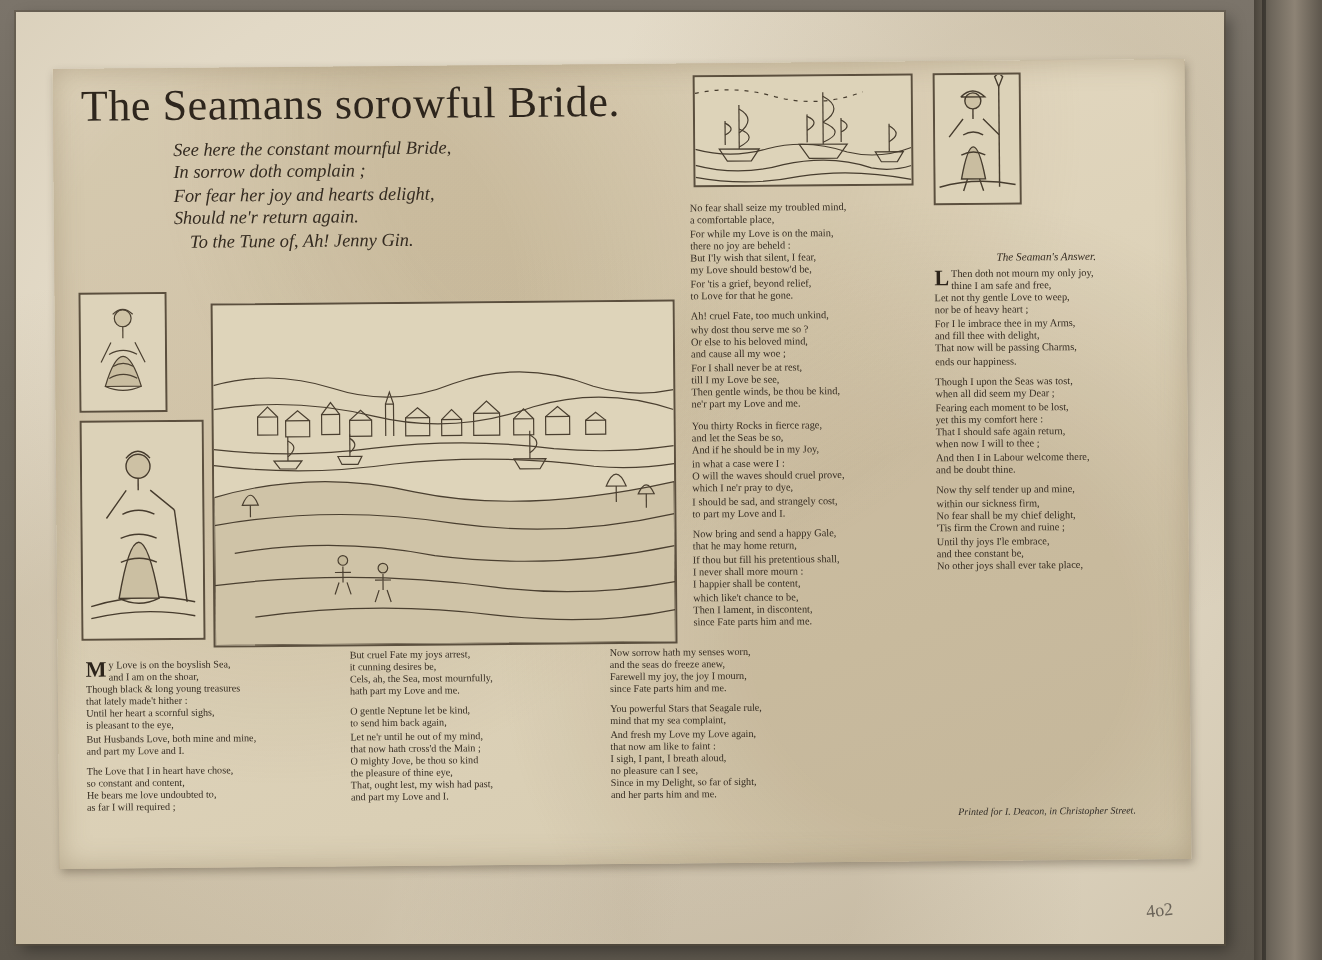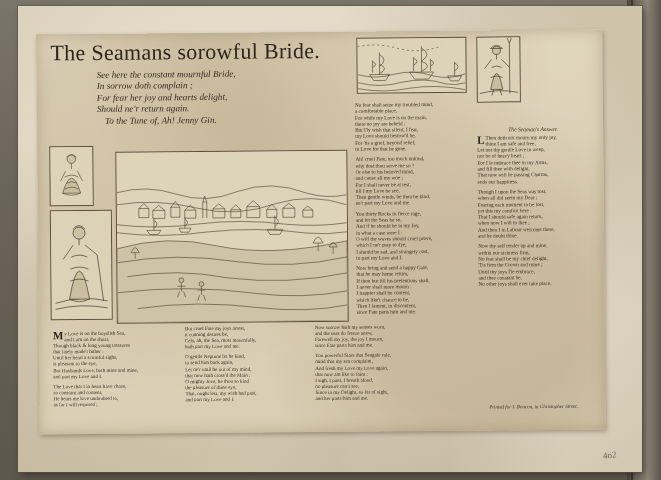--- a/index.html
+++ b/index.html
@@ -23,24 +23,23 @@
   .bookedge{
     position:absolute;right:0;top:0;width:34px;height:480px;
     background:linear-gradient(90deg,#4a443b 0%,#6d665b 25%,#8d8375 60%,#5d564c 100%);
   }
   .bookedge:after{
     content:"";position:absolute;left:4px;top:0;width:2px;height:480px;
     background:rgba(0,0,0,.35);
   }
   
   .leaf{
-    position:absolute;left:18px;top:6px;width:604px;height:466px;
+    position:absolute;left:8px;top:6px;width:604px;height:466px;
     background:radial-gradient(ellipse at 45% 40%, #e9e2d2 0%, #e2d9c6 55%, #d2c7b0 100%);
     box-shadow:0 0 0 1px rgba(90,80,64,.5), 3px 3px 7px rgba(0,0,0,.35);
-    padding-left:20px;
   }
   .leaf:before{
     content:"";position:absolute;inset:0;
     background:
       radial-gradient(circle at 12% 85%, rgba(150,130,95,.22) 0 18%, transparent 40%),
       radial-gradient(circle at 85% 20%, rgba(150,130,95,.18) 0 14%, transparent 35%),
       radial-gradient(circle at 60% 95%, rgba(130,110,80,.2) 0 10%, transparent 30%);
     pointer-events:none;
   }
   

